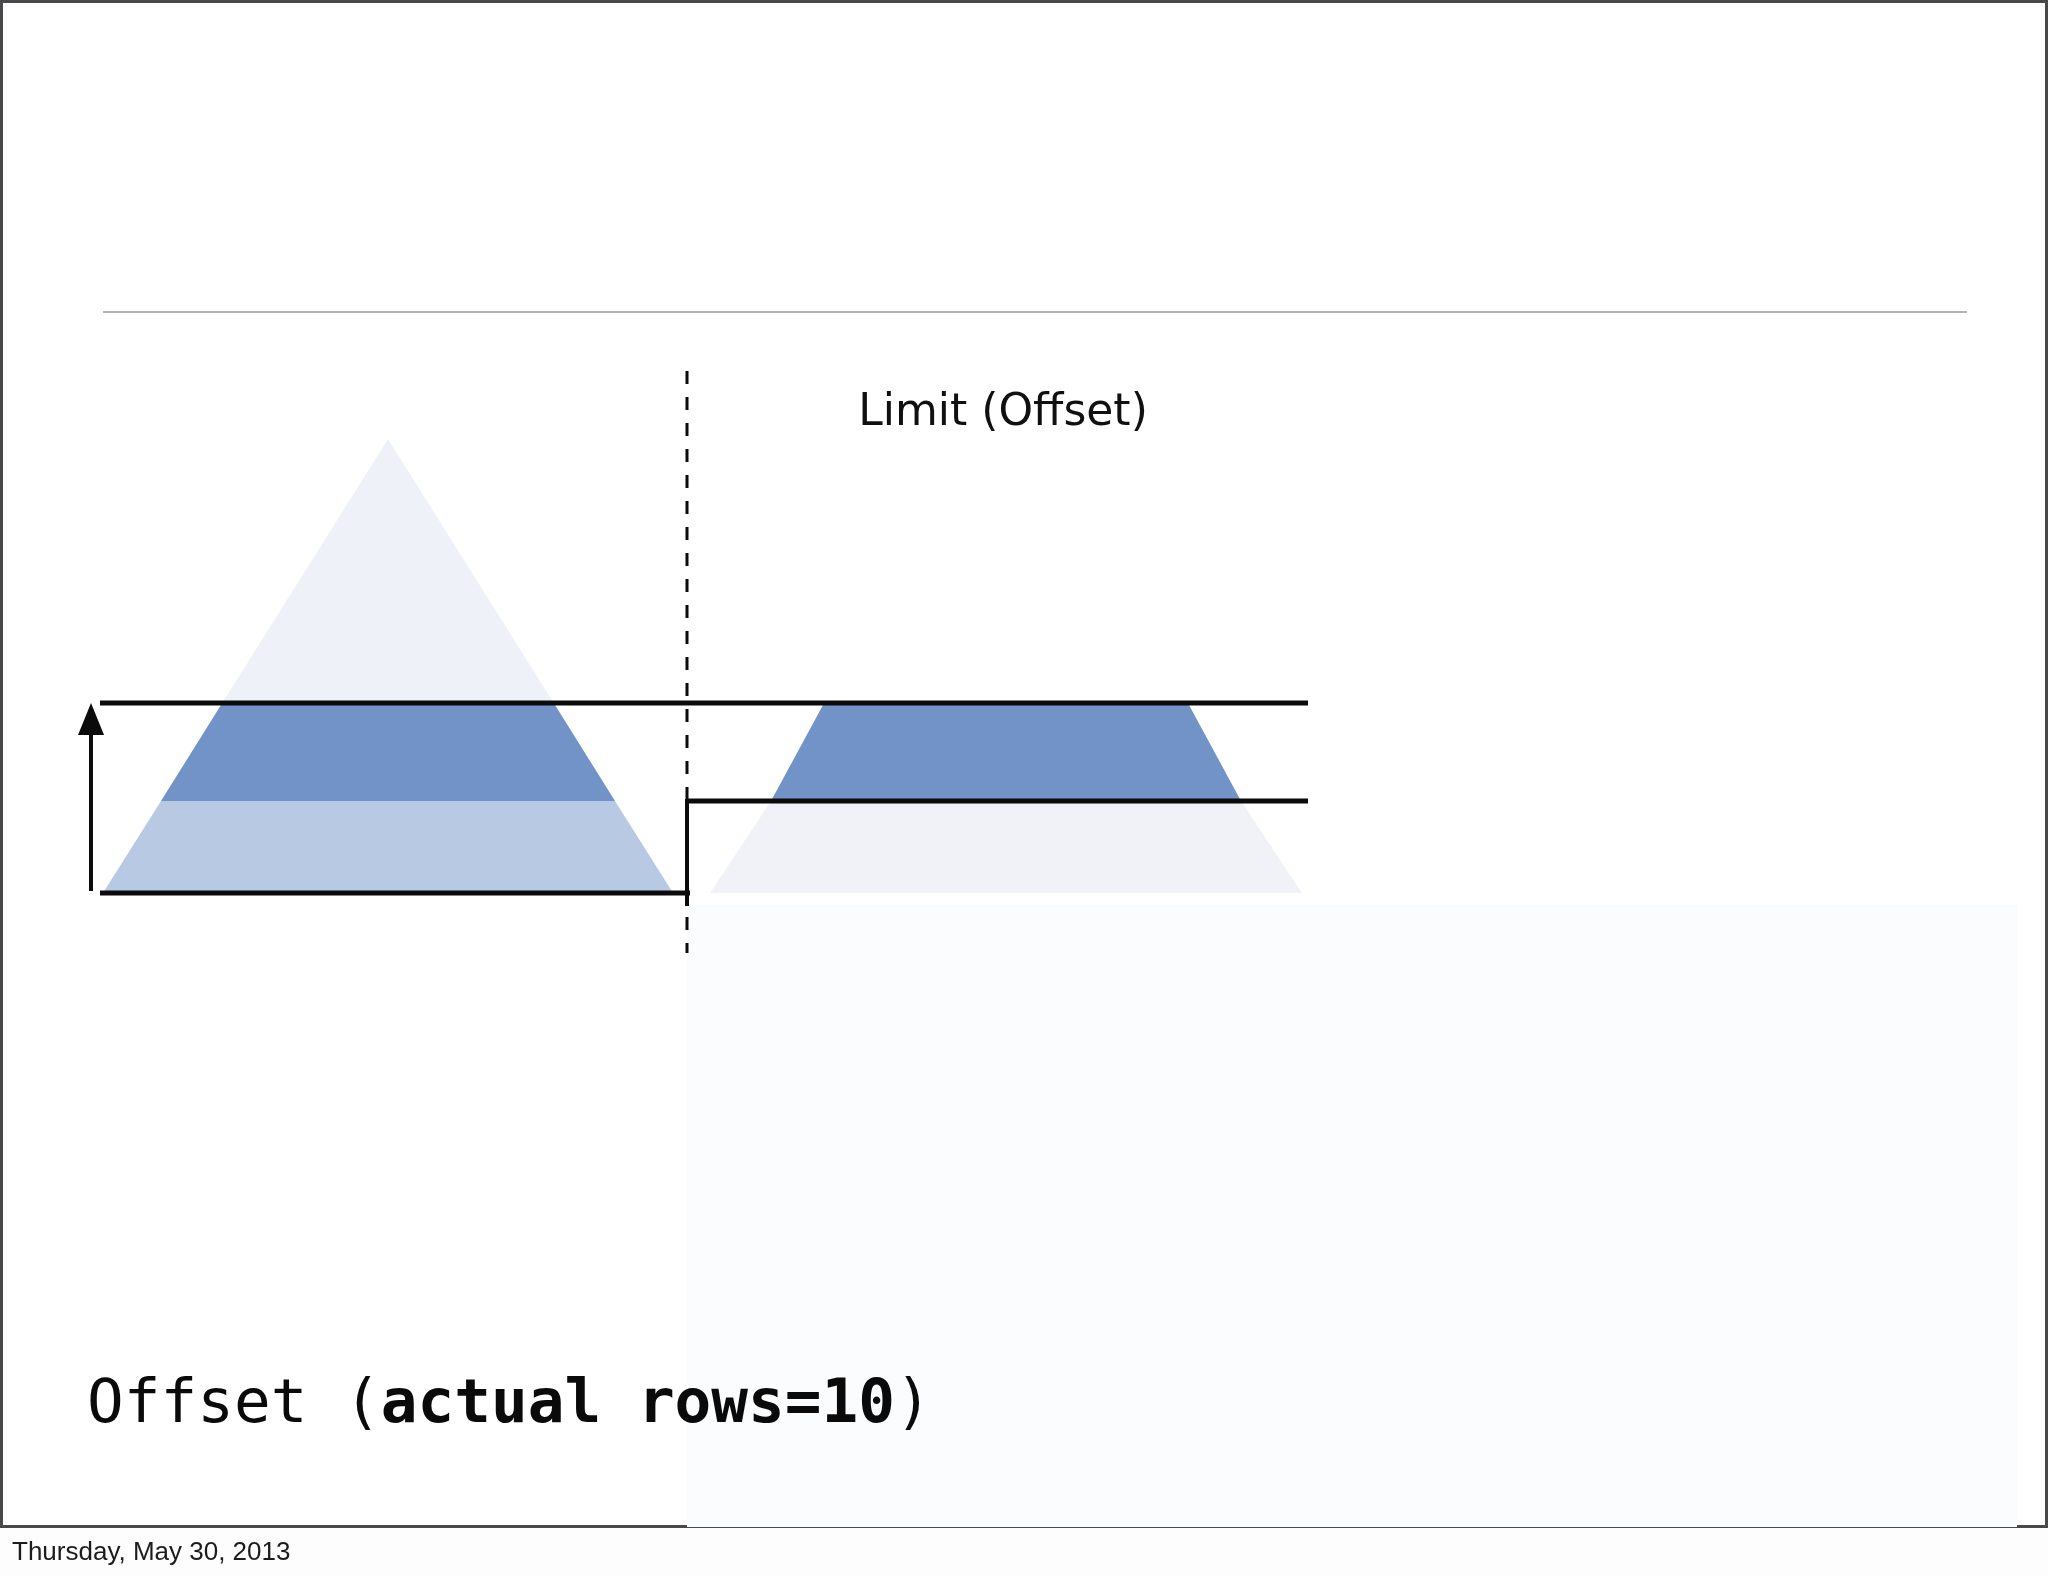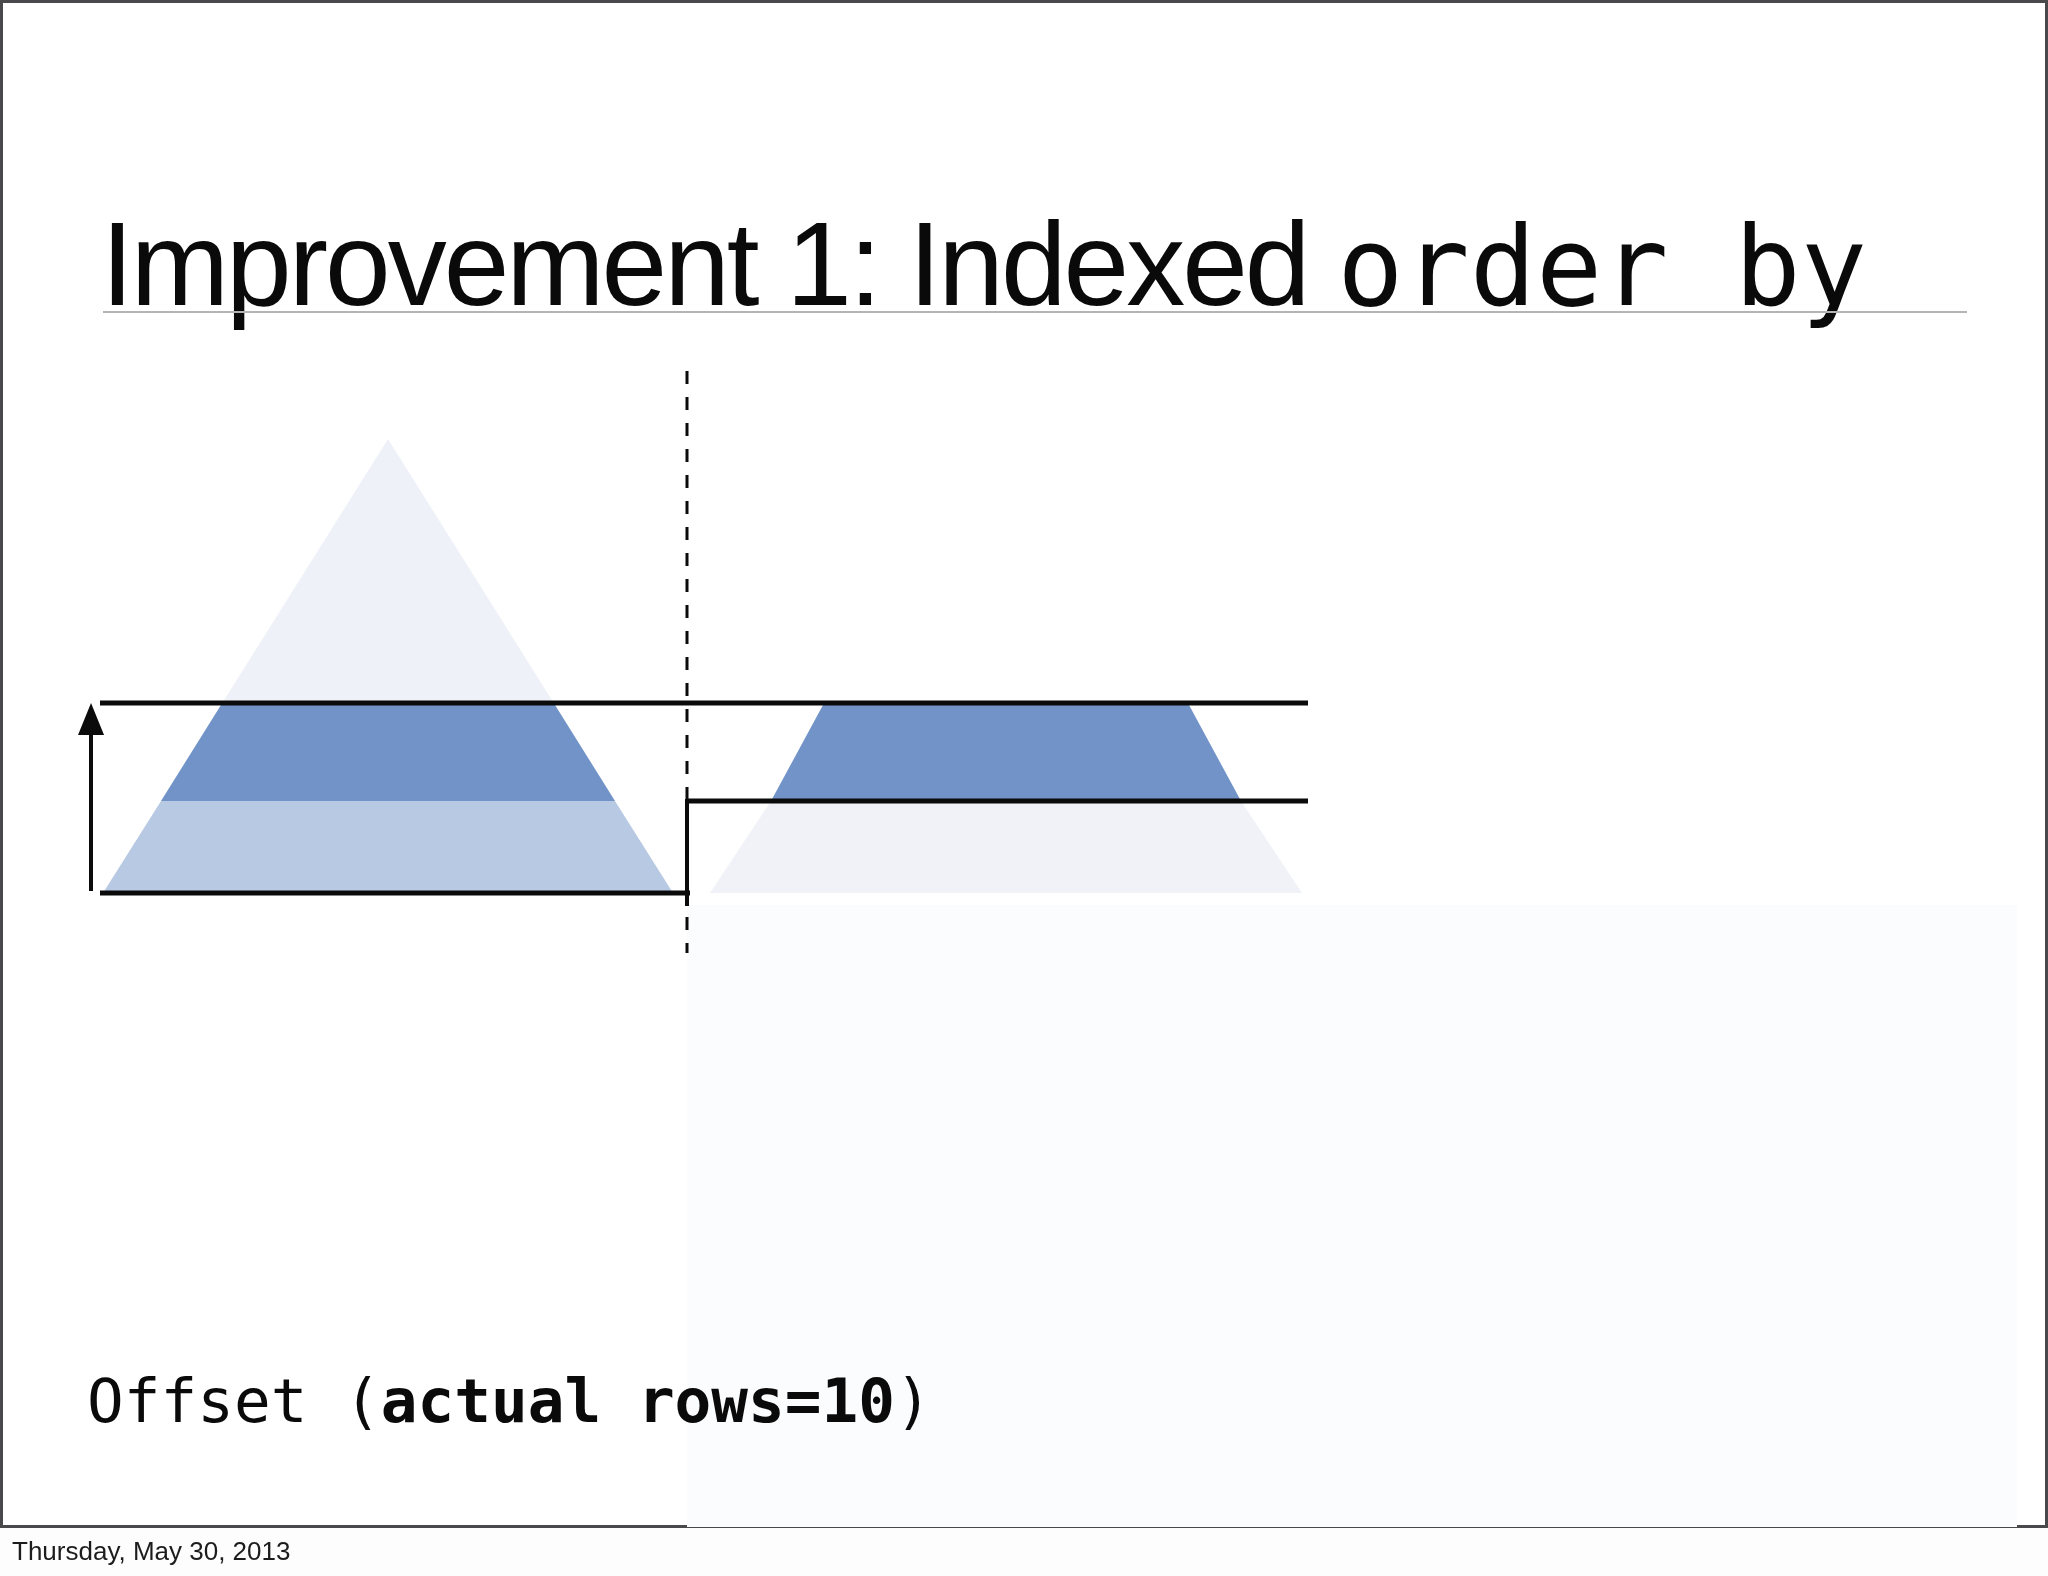--- a/index.html
+++ b/index.html
@@ -77,24 +77,24 @@
     font-size: 26px;
     color: #1c1c1c;
     text-align: right;
   }
 </style>
 </head>
 <body>
 
 <div class="slide-frame">
 
-  <h1 class="slide-title"><span>Improvement 1: Indexed </span><span class="title-mono">order by</span></h1>
 
   <div class="title-divider"></div>
 
+  <div class="diagram-label label-right">Limit (Offset)</div>
 
   <svg class="diagram-svg" viewBox="0 0 2048 1576" xmlns="http://www.w3.org/2000/svg">
 
     <rect x="684" y="902" width="1330" height="622" fill="#fbfcfe"></rect>
 
     <polygon points="385,436 552,702 218,702" fill="#eff1f8"></polygon>
 
     <polygon points="218,702 552,702 612,798 158,798" fill="#7193c8"></polygon>
 
     <polygon points="158,798 612,798 670,890 100,890" fill="#b8c9e3"></polygon>

